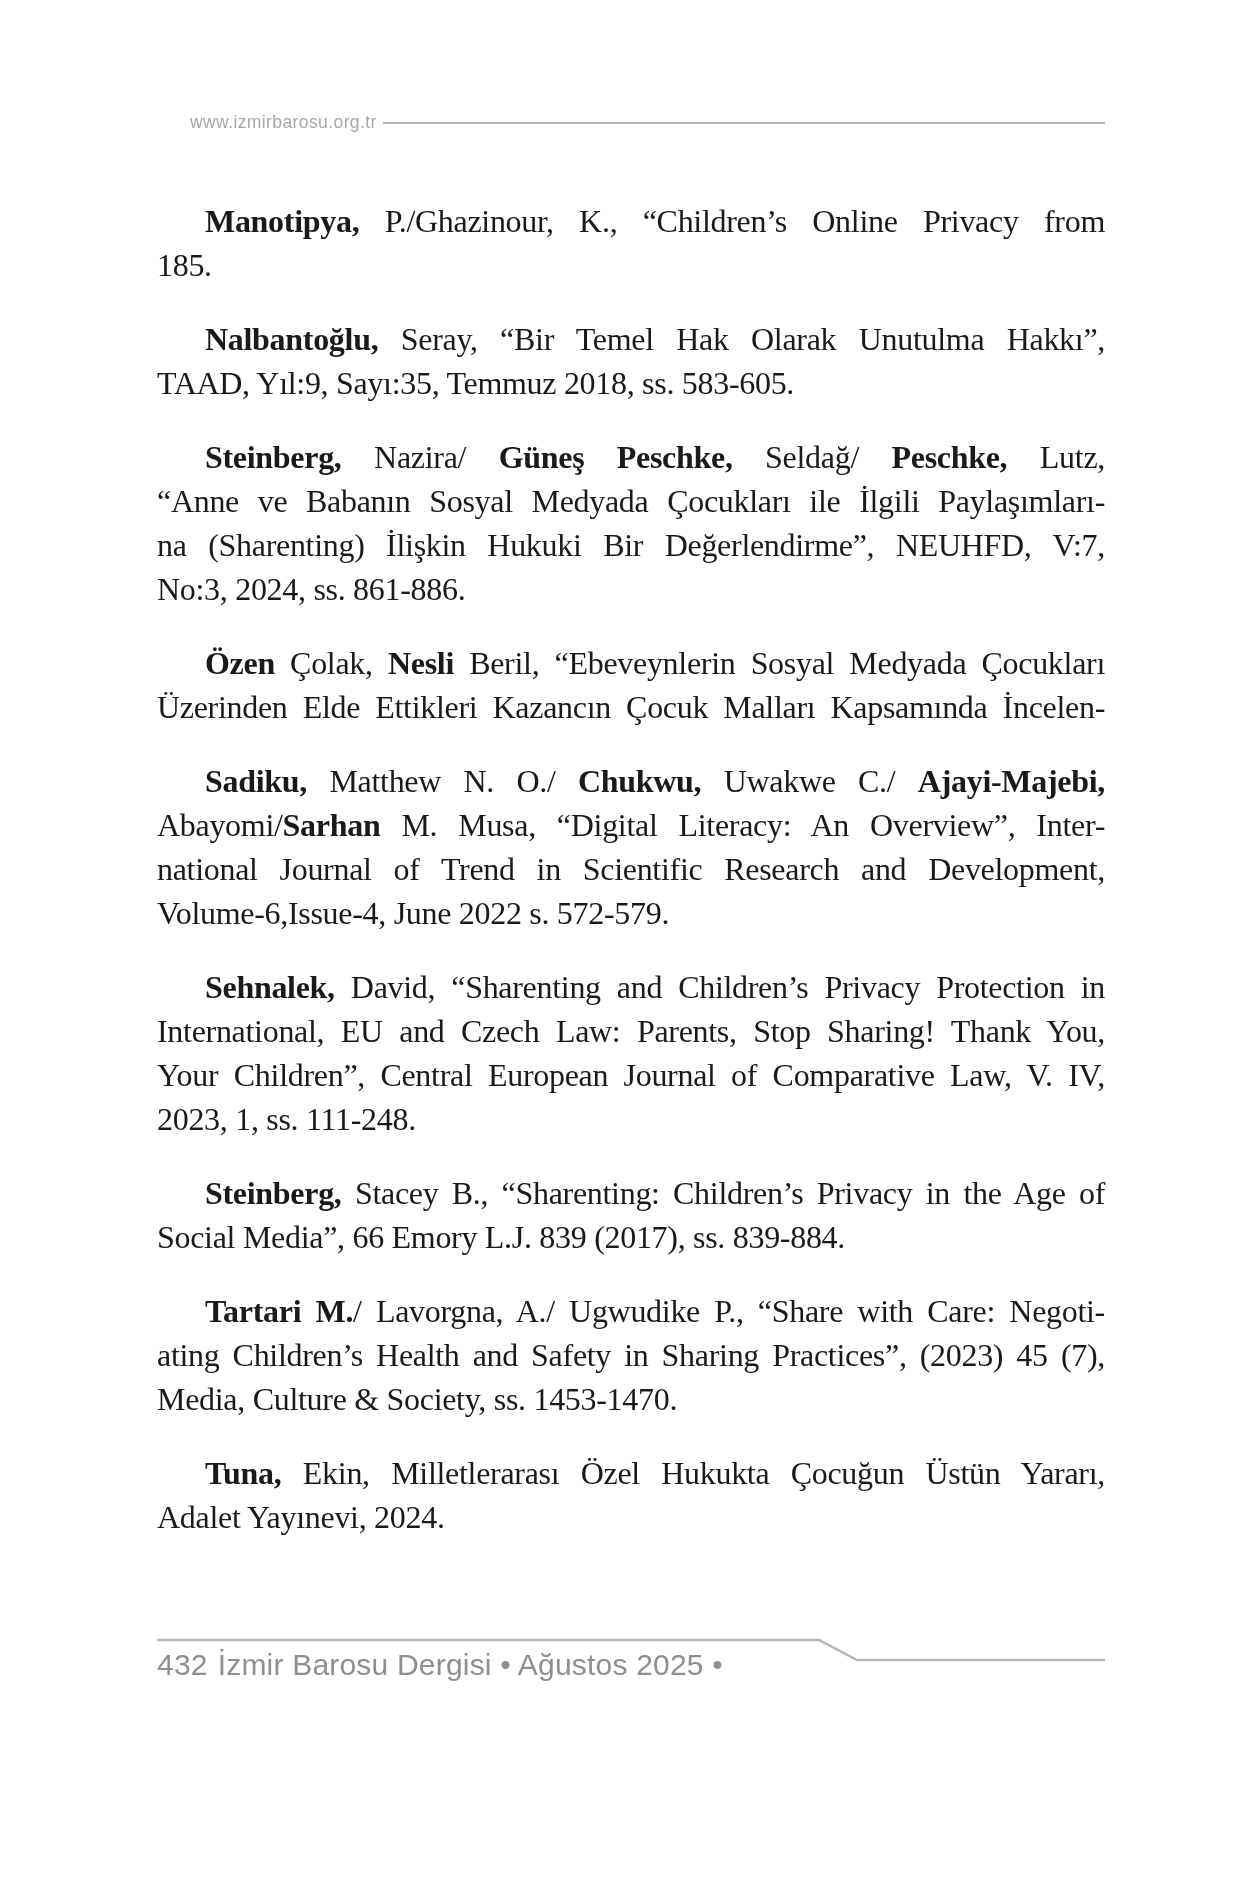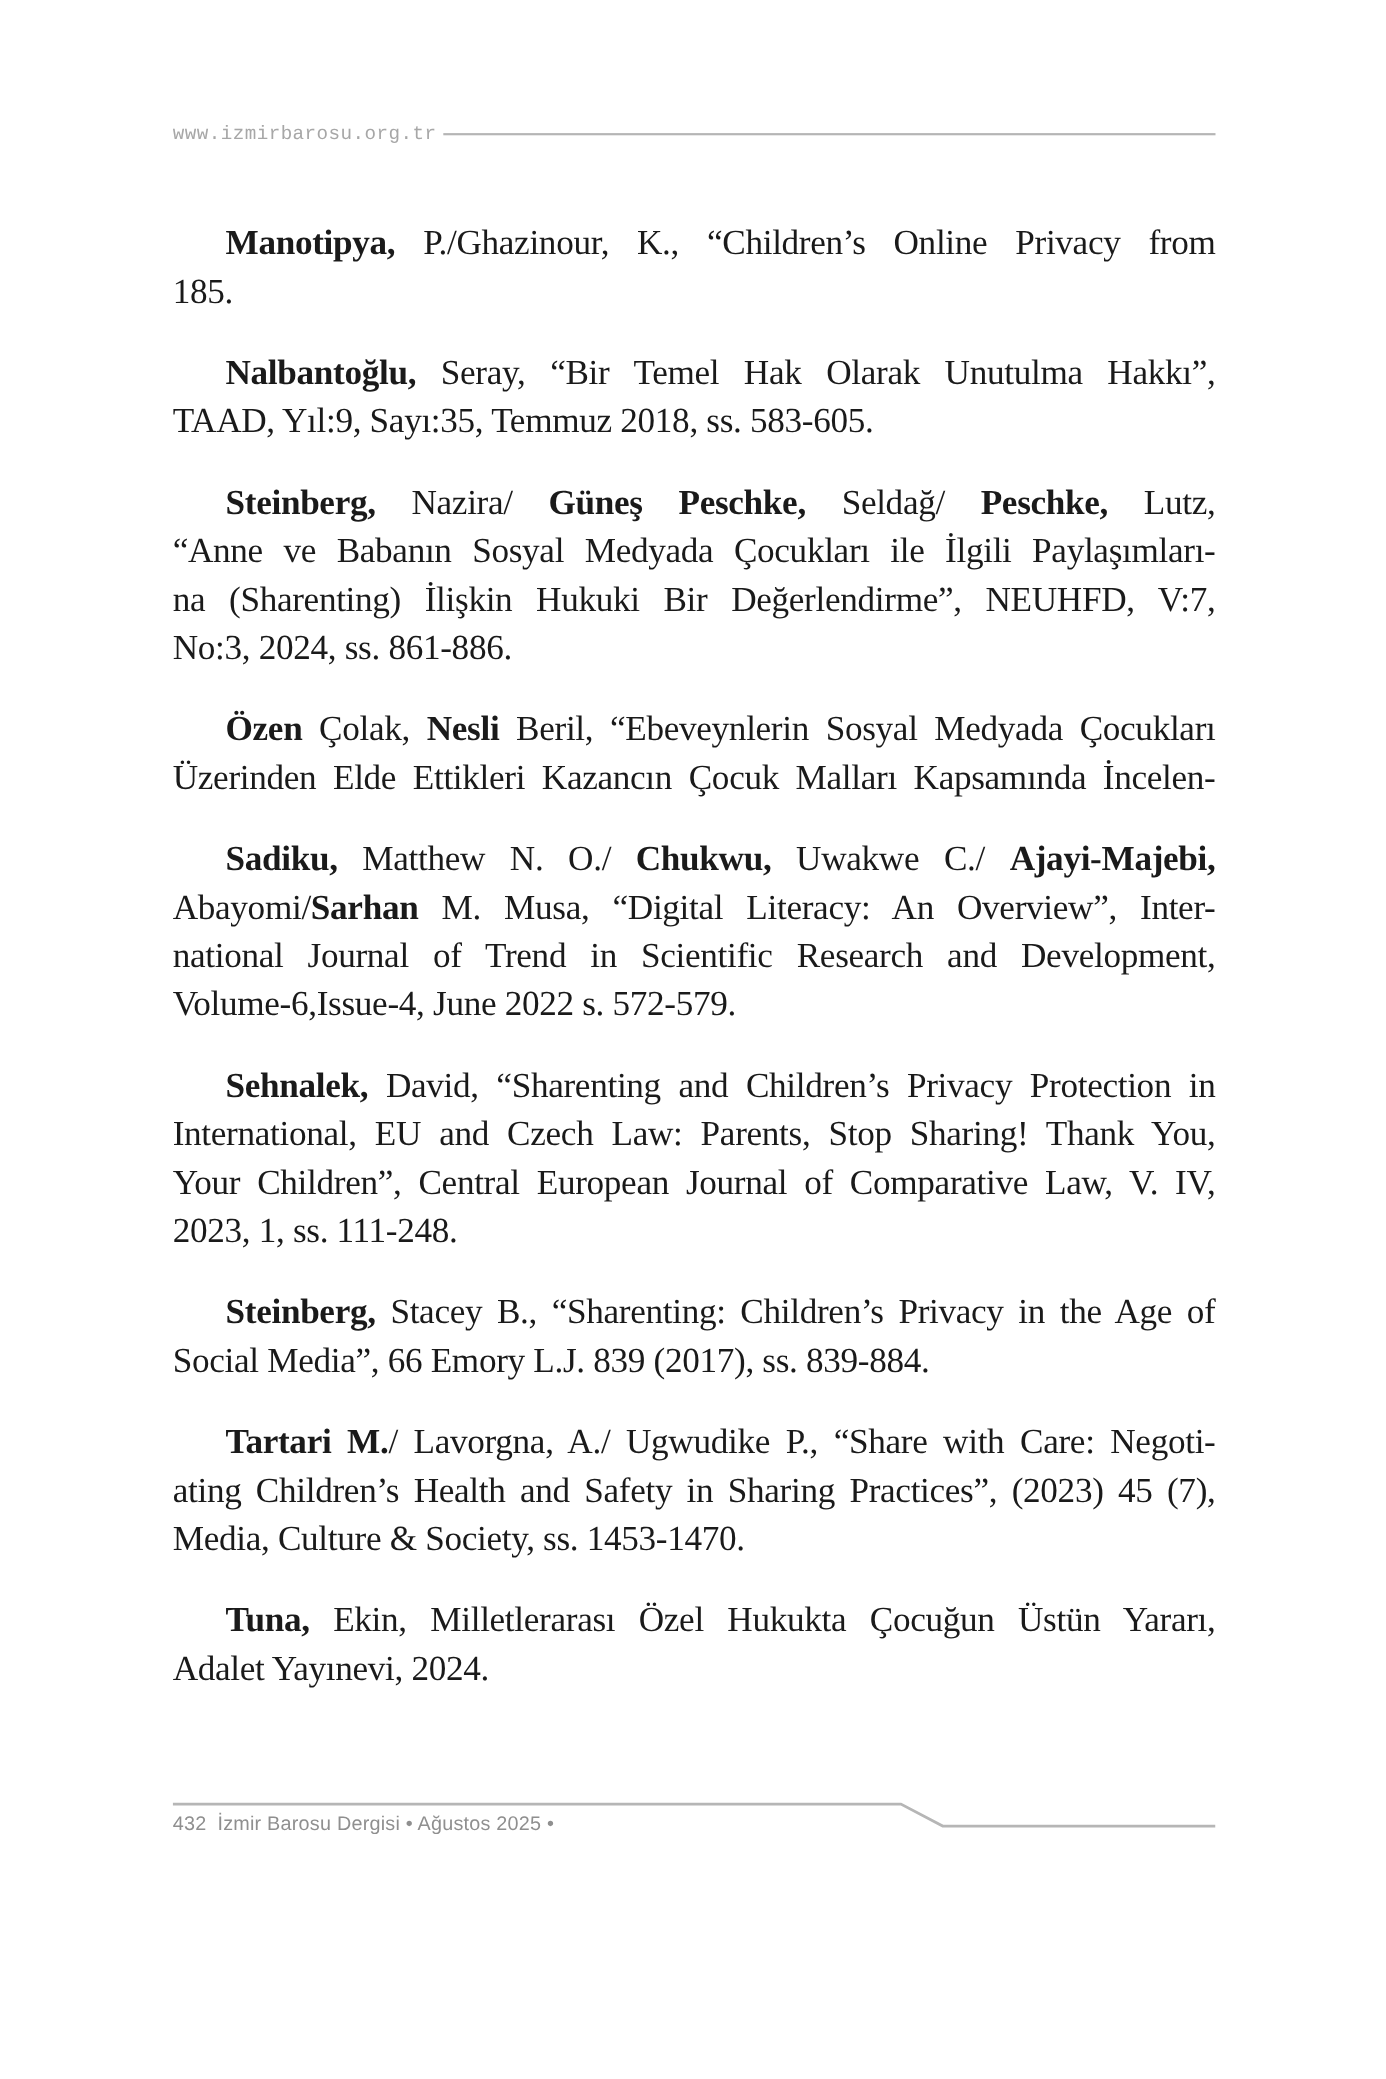--- a/index.html
+++ b/index.html
@@ -14,25 +14,26 @@
     overflow: hidden;
   }
   
   .header {
     display: flex;
     align-items: center;
     margin-top: 112px;
     gap: 6px;
   }
   .header-url {
-    font-family: Liberation Mono, monospace;
+    font-family: Liberation Sans, sans-serif;
     font-size: 17.5px;
     letter-spacing: 0.4px;
     color: #a7a7a7;
     white-space: nowrap;
+    margin-left: 33px;
   }
   .header-rule {
     flex: 1;
     height: 0;
     border-top: 2px solid #b5b5b5;
   }
   
   .bib {
     margin-top: 66px;
     font-family: "Liberation Serif", "DejaVu Serif", serif;
@@ -59,21 +60,21 @@
   .footer-rule-svg {
     position: absolute;
     left: 0; top: 0;
     width: 948px; height: 28px;
     display: block;
   }
   .footer-text {
     position: relative;
     padding-top: 10px;
     font-family: "Liberation Sans", "DejaVu Sans", sans-serif;
-    font-size: 18px;
+    font-size: 30px;
     color: #8f8f8f;
     letter-spacing: 0.2px;
   }
   .footer-text .pagenum { margin-right: 10px; }
 </style>
 </head>
 <body>
 
 <div class="page">
 

